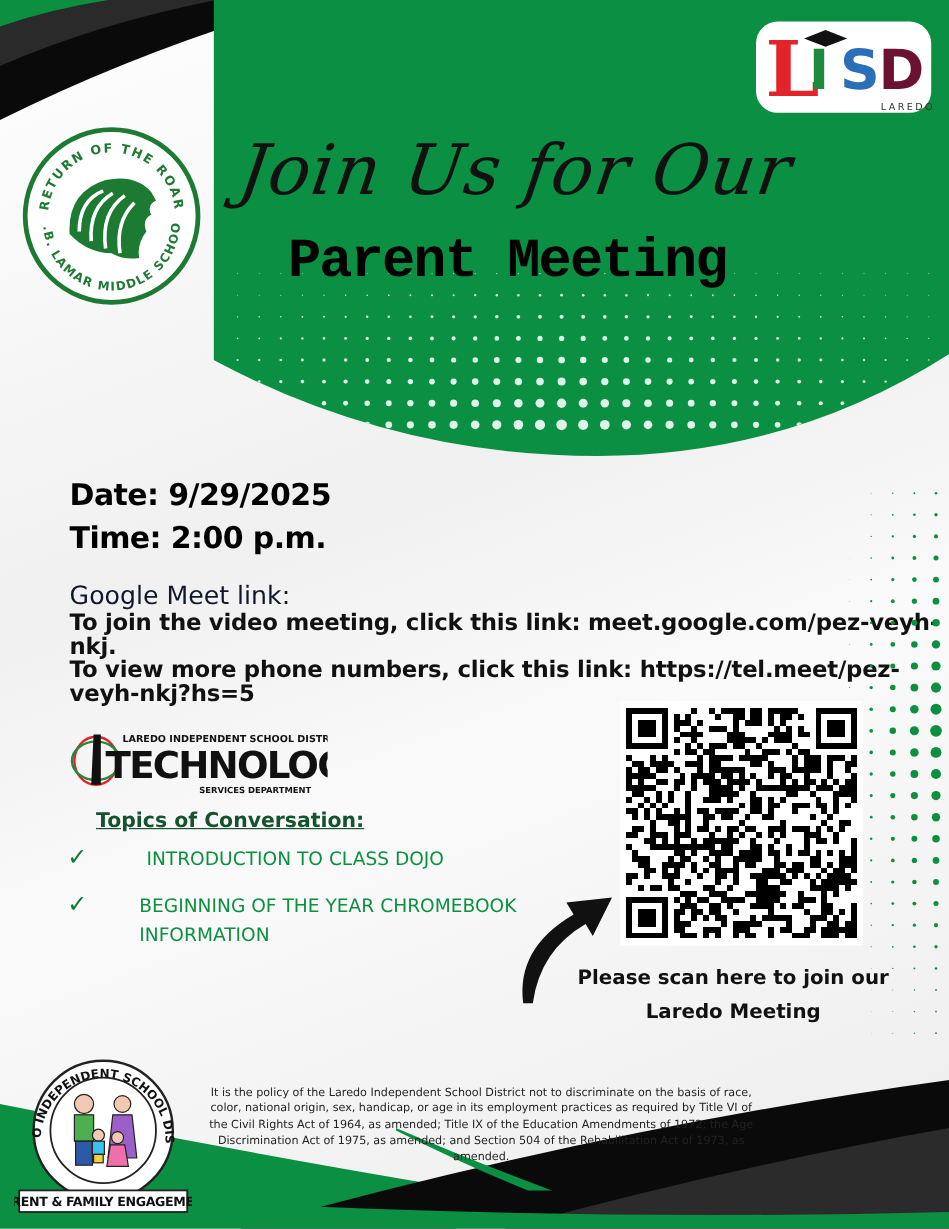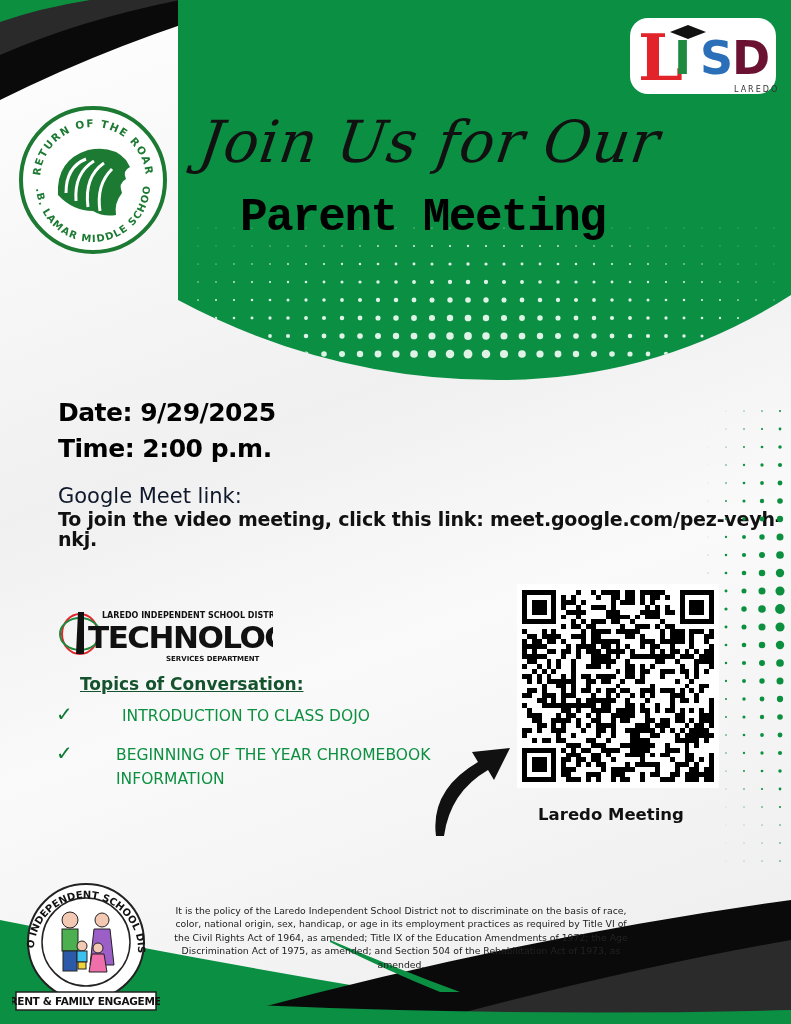--- a/index.html
+++ b/index.html
@@ -357,20 +357,21 @@
 
 <div class="title-script">Join Us for Our</div>
 <div class="title-main">Parent Meeting</div>
 
 <div class="date-line">Date: 9/29/2025</div>
 <div class="time-line">Time: 2:00 p.m.</div>
 
 <div class="meet-heading">Google Meet link:</div>
 <div class="meet-lines">
   <div>To join the video meeting, click this link: meet.google.com/pez-veyh-nkj.</div>
+  <div>To view more phone numbers, click this link: https://tel.meet/pez-veyh-nkj?hs=5</div>
 </div>
 
 <svg class="right-dots" viewBox="0 0 91 470">
   <g id="rdots" fill="#0c9040">
       <circle cx="8" cy="6" r="0.11"></circle>
       <circle cx="26" cy="6" r="0.34"></circle>
       <circle cx="44" cy="6" r="0.58"></circle>
       <circle cx="62" cy="6" r="0.81"></circle>
       <circle cx="80" cy="6" r="1.05"></circle>
       <circle cx="8" cy="24" r="0.14"></circle>
@@ -1197,20 +1198,21 @@
       <rect x="2" y="34" width="5" height="5" fill="#fff"></rect>
       <rect x="3" y="35" width="3" height="3"></rect>
   </g>
 </svg>
 
 <svg class="arrow" viewBox="0 0 85 100">
   <path d="M8 96 Q2 50 50 22 L44 12 L82 8 L66 40 L60 30 Q22 52 16 96 Z" fill="#111"></path>
 </svg>
 
 <div class="scan-text">
+  <div>Please scan here to join our</div>
   <div>Laredo Meeting</div>
 </div>
 
 <svg class="bottom-swoosh" viewBox="0 0 791 144">
   <path d="M0 40 Q200 80 380 110 L380 144 L0 144 Z" fill="#0a8f43"></path>
   <path d="M200 144 Q500 60 791 20 L791 144 Z" fill="#0a0a0a"></path>
   <path d="M420 144 Q620 90 791 60 L791 144 Z" fill="#2b2b2b"></path>
   <path d="M0 110 Q400 140 791 130 L791 144 L0 144 Z" fill="#0a8f43"></path>
   <path d="M330 60 Q400 90 460 112 L440 112 Q390 92 330 62 Z" fill="#0a8f43"></path>
 </svg>

